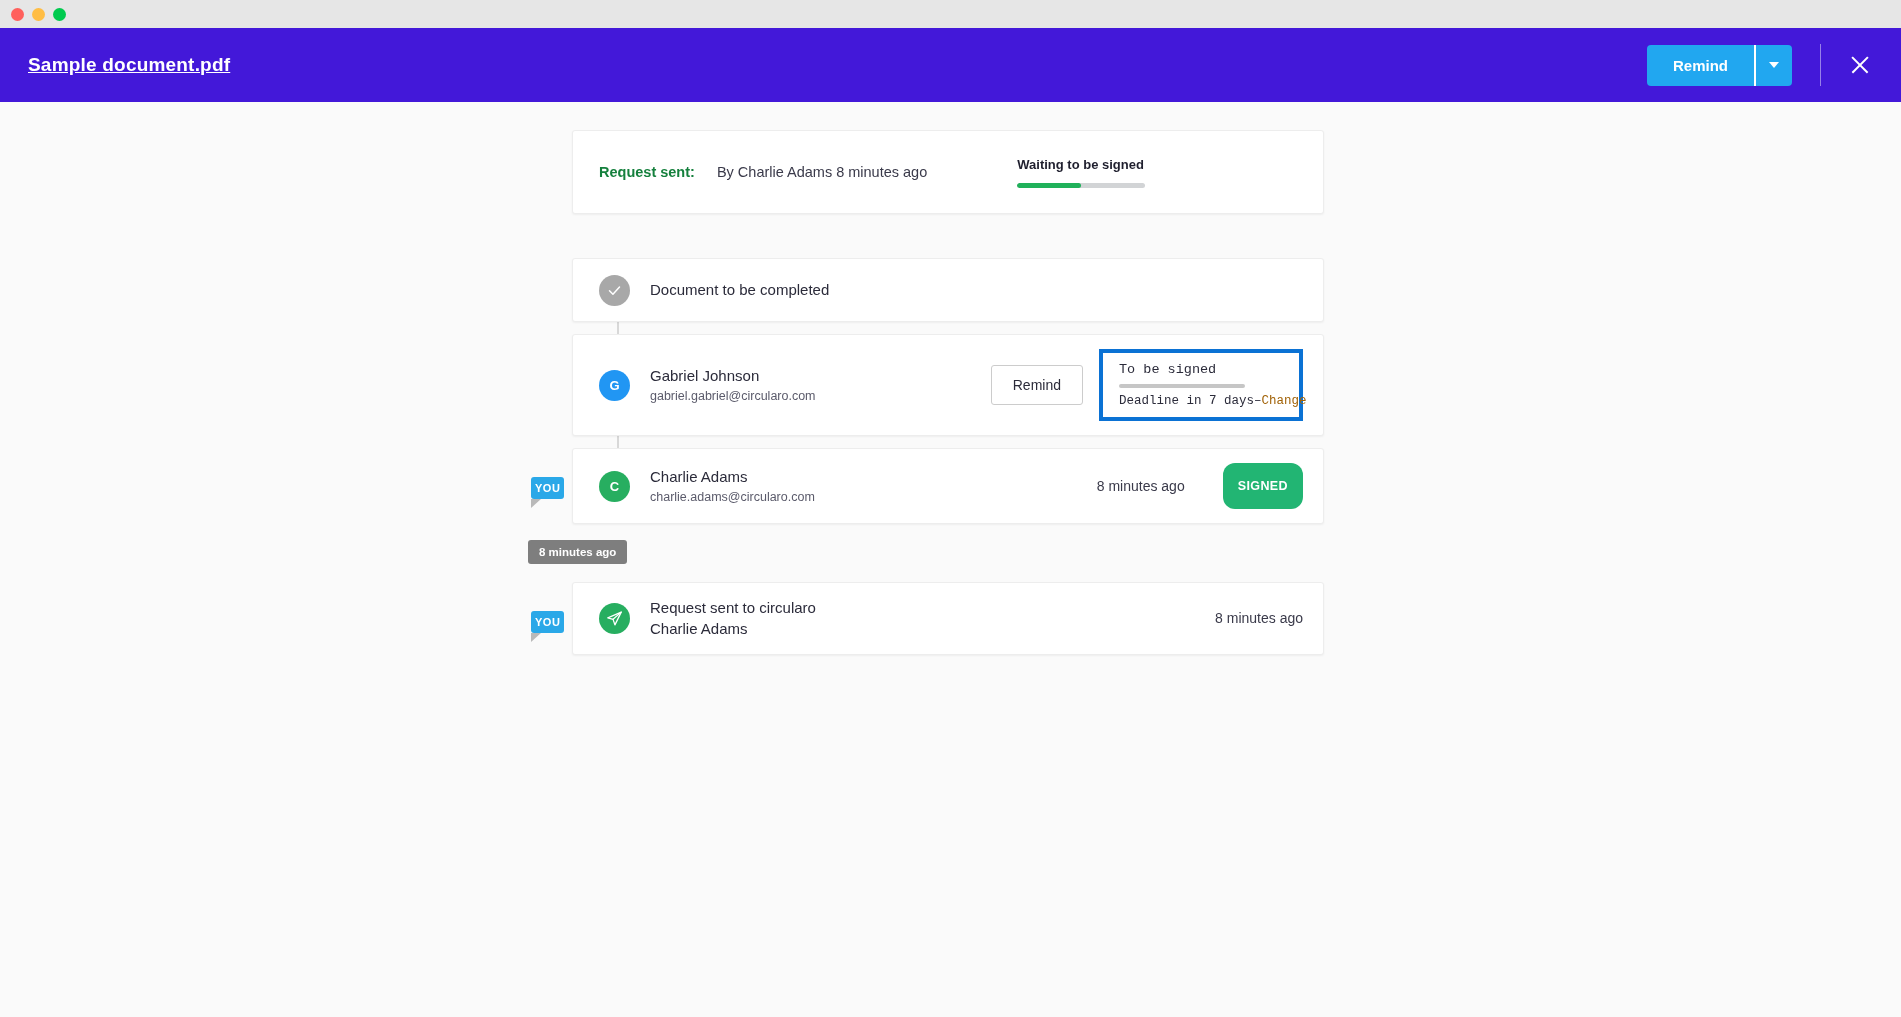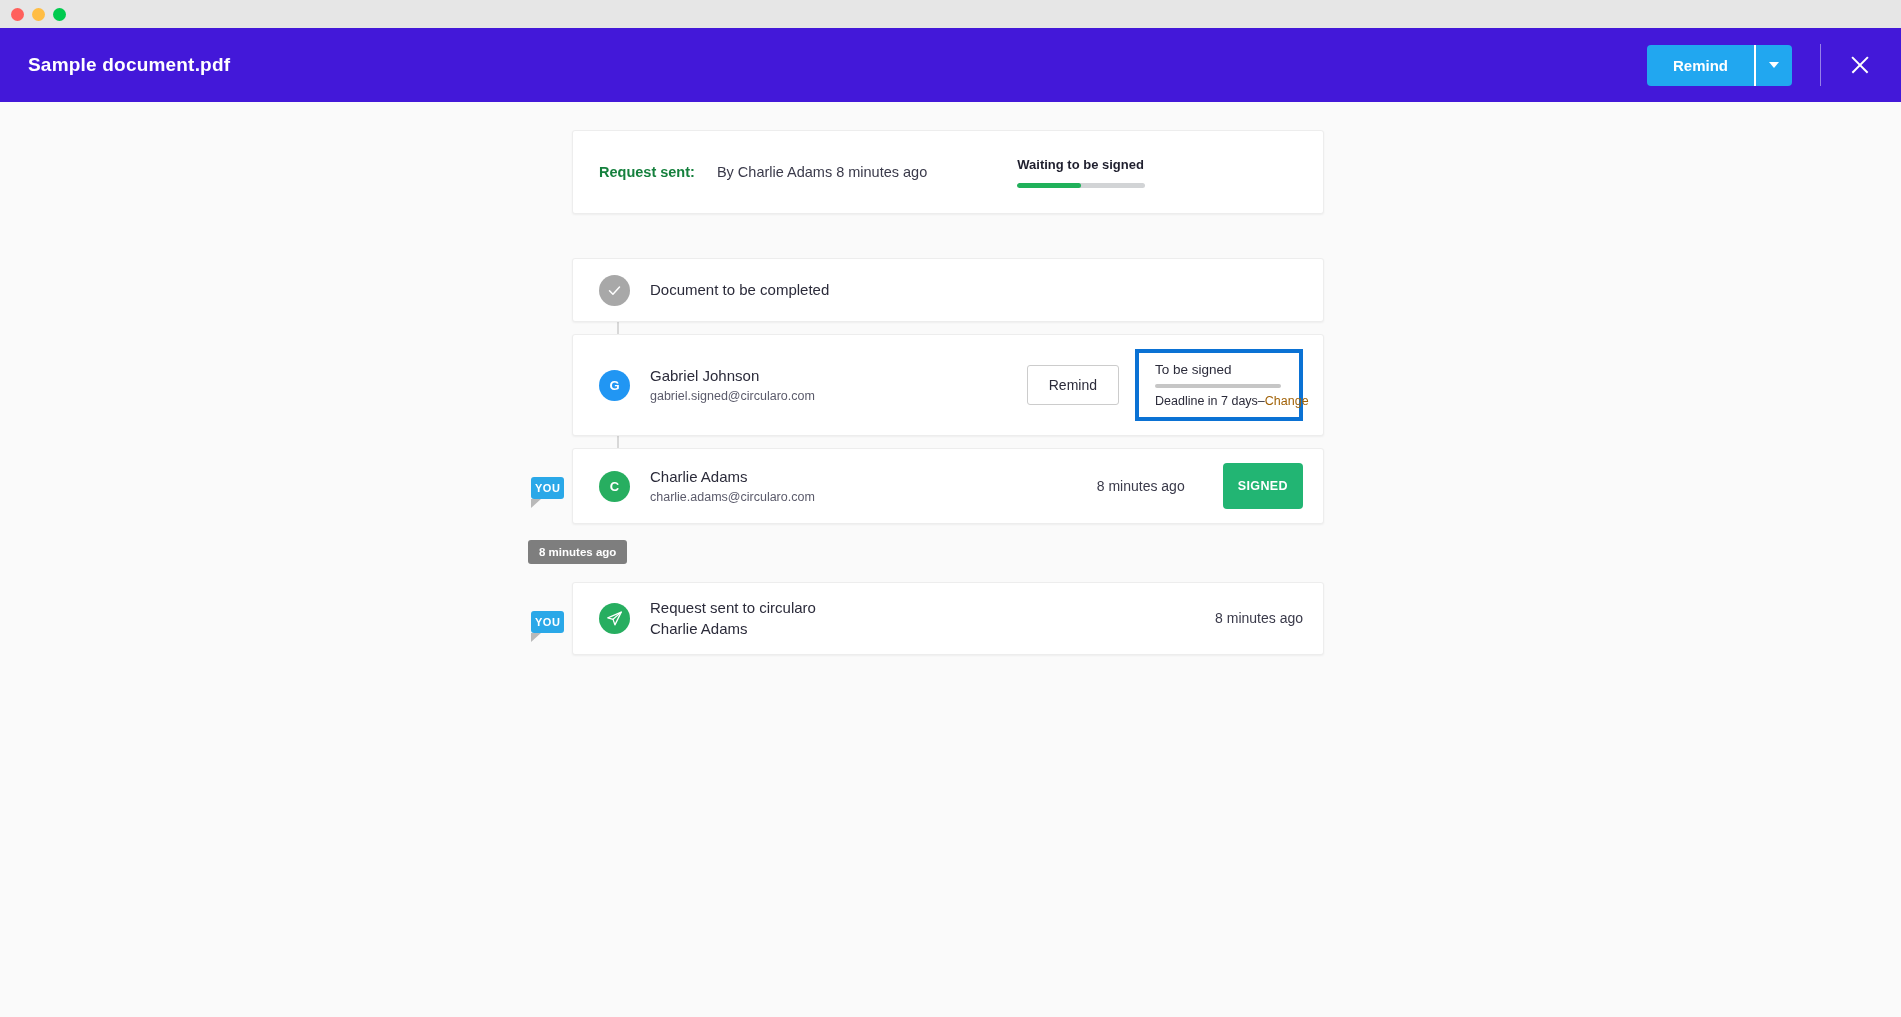--- a/index.html
+++ b/index.html
@@ -28,20 +28,21 @@
     background: #4318d9;
     display: flex; align-items: center;
     padding: 0 28px 0 28px;
     position: relative;
   }
   .doc-title {
     color: #ffffff;
     font-size: 19px;
     font-weight: bold;
     letter-spacing: .2px;
+    text-decoration: underline;
   }
   .header-right {
     margin-left: auto;
     display: flex; align-items: center;
   }
   .remind-group {
     display: flex; align-items: stretch;
     border-radius: 4px; overflow: hidden;
   }
   .remind-main {
@@ -167,31 +168,32 @@
     cursor: pointer;
     font-family: inherit;
   }
   .ts {
     font-size: 14px; color: #3a3a4a;
     margin-left: auto;
   }
   .signed-badge {
     background: #22b573; color: #fff;
     font-size: 12.5px; font-weight: bold; letter-spacing: .4px;
-    padding: 16px 15px; border-radius: 4px;
+    padding: 16px 15px; border-radius: 12px;
     margin-left: 38px;
   }
 
   
   .deadline-box {
     margin-left: 16px;
     border: 4px solid #0b72d4;
     background: #ffffff;
     padding: 9px 14px 9px 16px;
-    width: 168px;
+    width: 204px;
+    font-family: Liberation Mono, monospace;
   }
   .deadline-title { font-size: 13.5px; color: #2b2b3a; }
   .deadline-track {
     margin: 7px 0 6px 0;
     width: 126px; height: 4px;
     background: #c6c6c6; border-radius: 3px;
   }
   .deadline-sub { font-size: 12.5px; color: #2b2b3a; white-space: nowrap; }
   .deadline-link { color: #a16207; cursor: pointer; }
 
@@ -281,21 +283,21 @@
     </div>
 
     <div class="gap-12"></div>
 
     <div class="card row">
       <div class="avatar blue">
         <span>G</span>
       </div>
       <div class="row-text">
         <div class="row-title">Gabriel Johnson</div>
-        <div class="row-sub">gabriel.signed@circularo.com</div>
+        <div class="row-sub">gabriel.gabriel@circularo.com</div>
       </div>
       <button class="row-remind-btn">Remind</button>
       <div class="deadline-box">
         <div class="deadline-title">To be signed</div>
         <div class="deadline-track"></div>
         <div class="deadline-sub"><span>Deadline in 7 days–</span><span class="deadline-link">Change</span></div>
       </div>
     </div>
 
     <div class="gap-12"></div>

